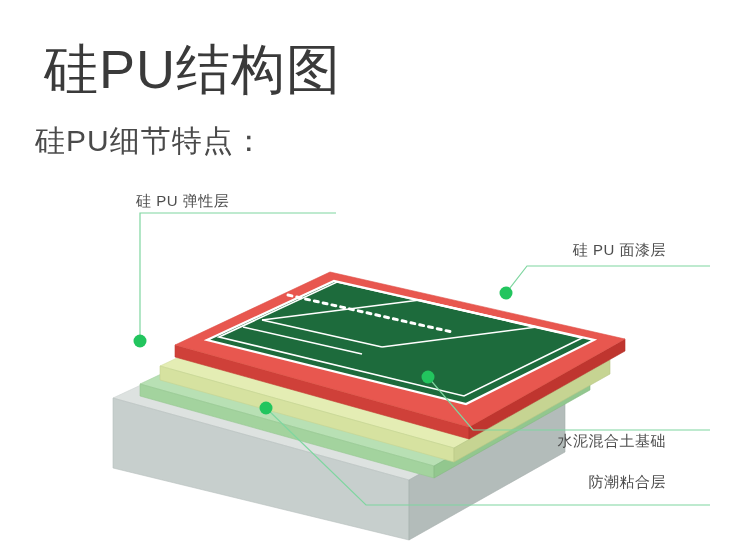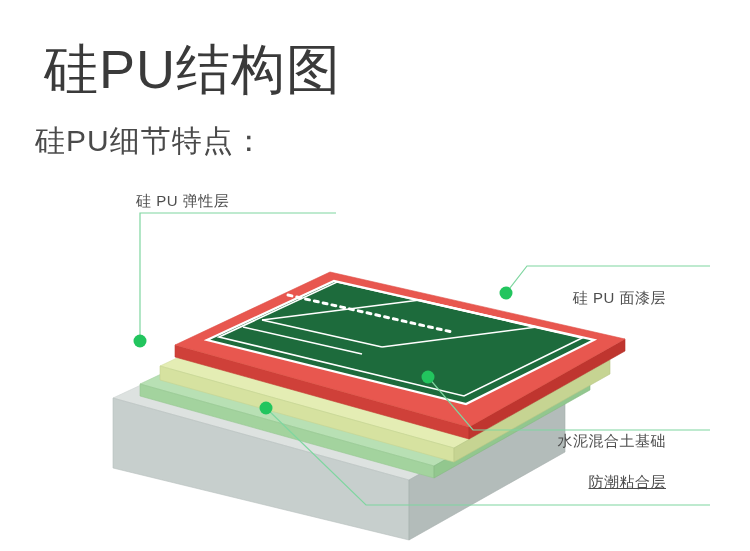--- a/index.html
+++ b/index.html
@@ -45,23 +45,23 @@
     height: 551px;
   }
   .callout-text {
     position: absolute;
     font-size: 15px;
     color: #4d4d4d;
     white-space: nowrap;
     letter-spacing: 0.5px;
   }
   #label-elastic   { left: 136px; top: 192px; }
-  #label-topcoat   { right: 44px; top: 241px; margin-top: 48px; }
+  #label-topcoat   { right: 44px; top: 241px; }
   #label-concrete  { right: 44px; top: 401px; margin-top: 31px; }
-  #label-adhesive  { right: 44px; top: 473px; text-decoration: underline; }
+  #label-adhesive  { right: 44px; top: 473px; }
 </style>
 </head>
 <body>
 
 <div id="page">
 
   <div id="title">硅PU结构图</div>
   <div id="subtitle">硅PU细节特点：</div>
 
   <svg id="diagram" viewBox="0 0 750 551">

